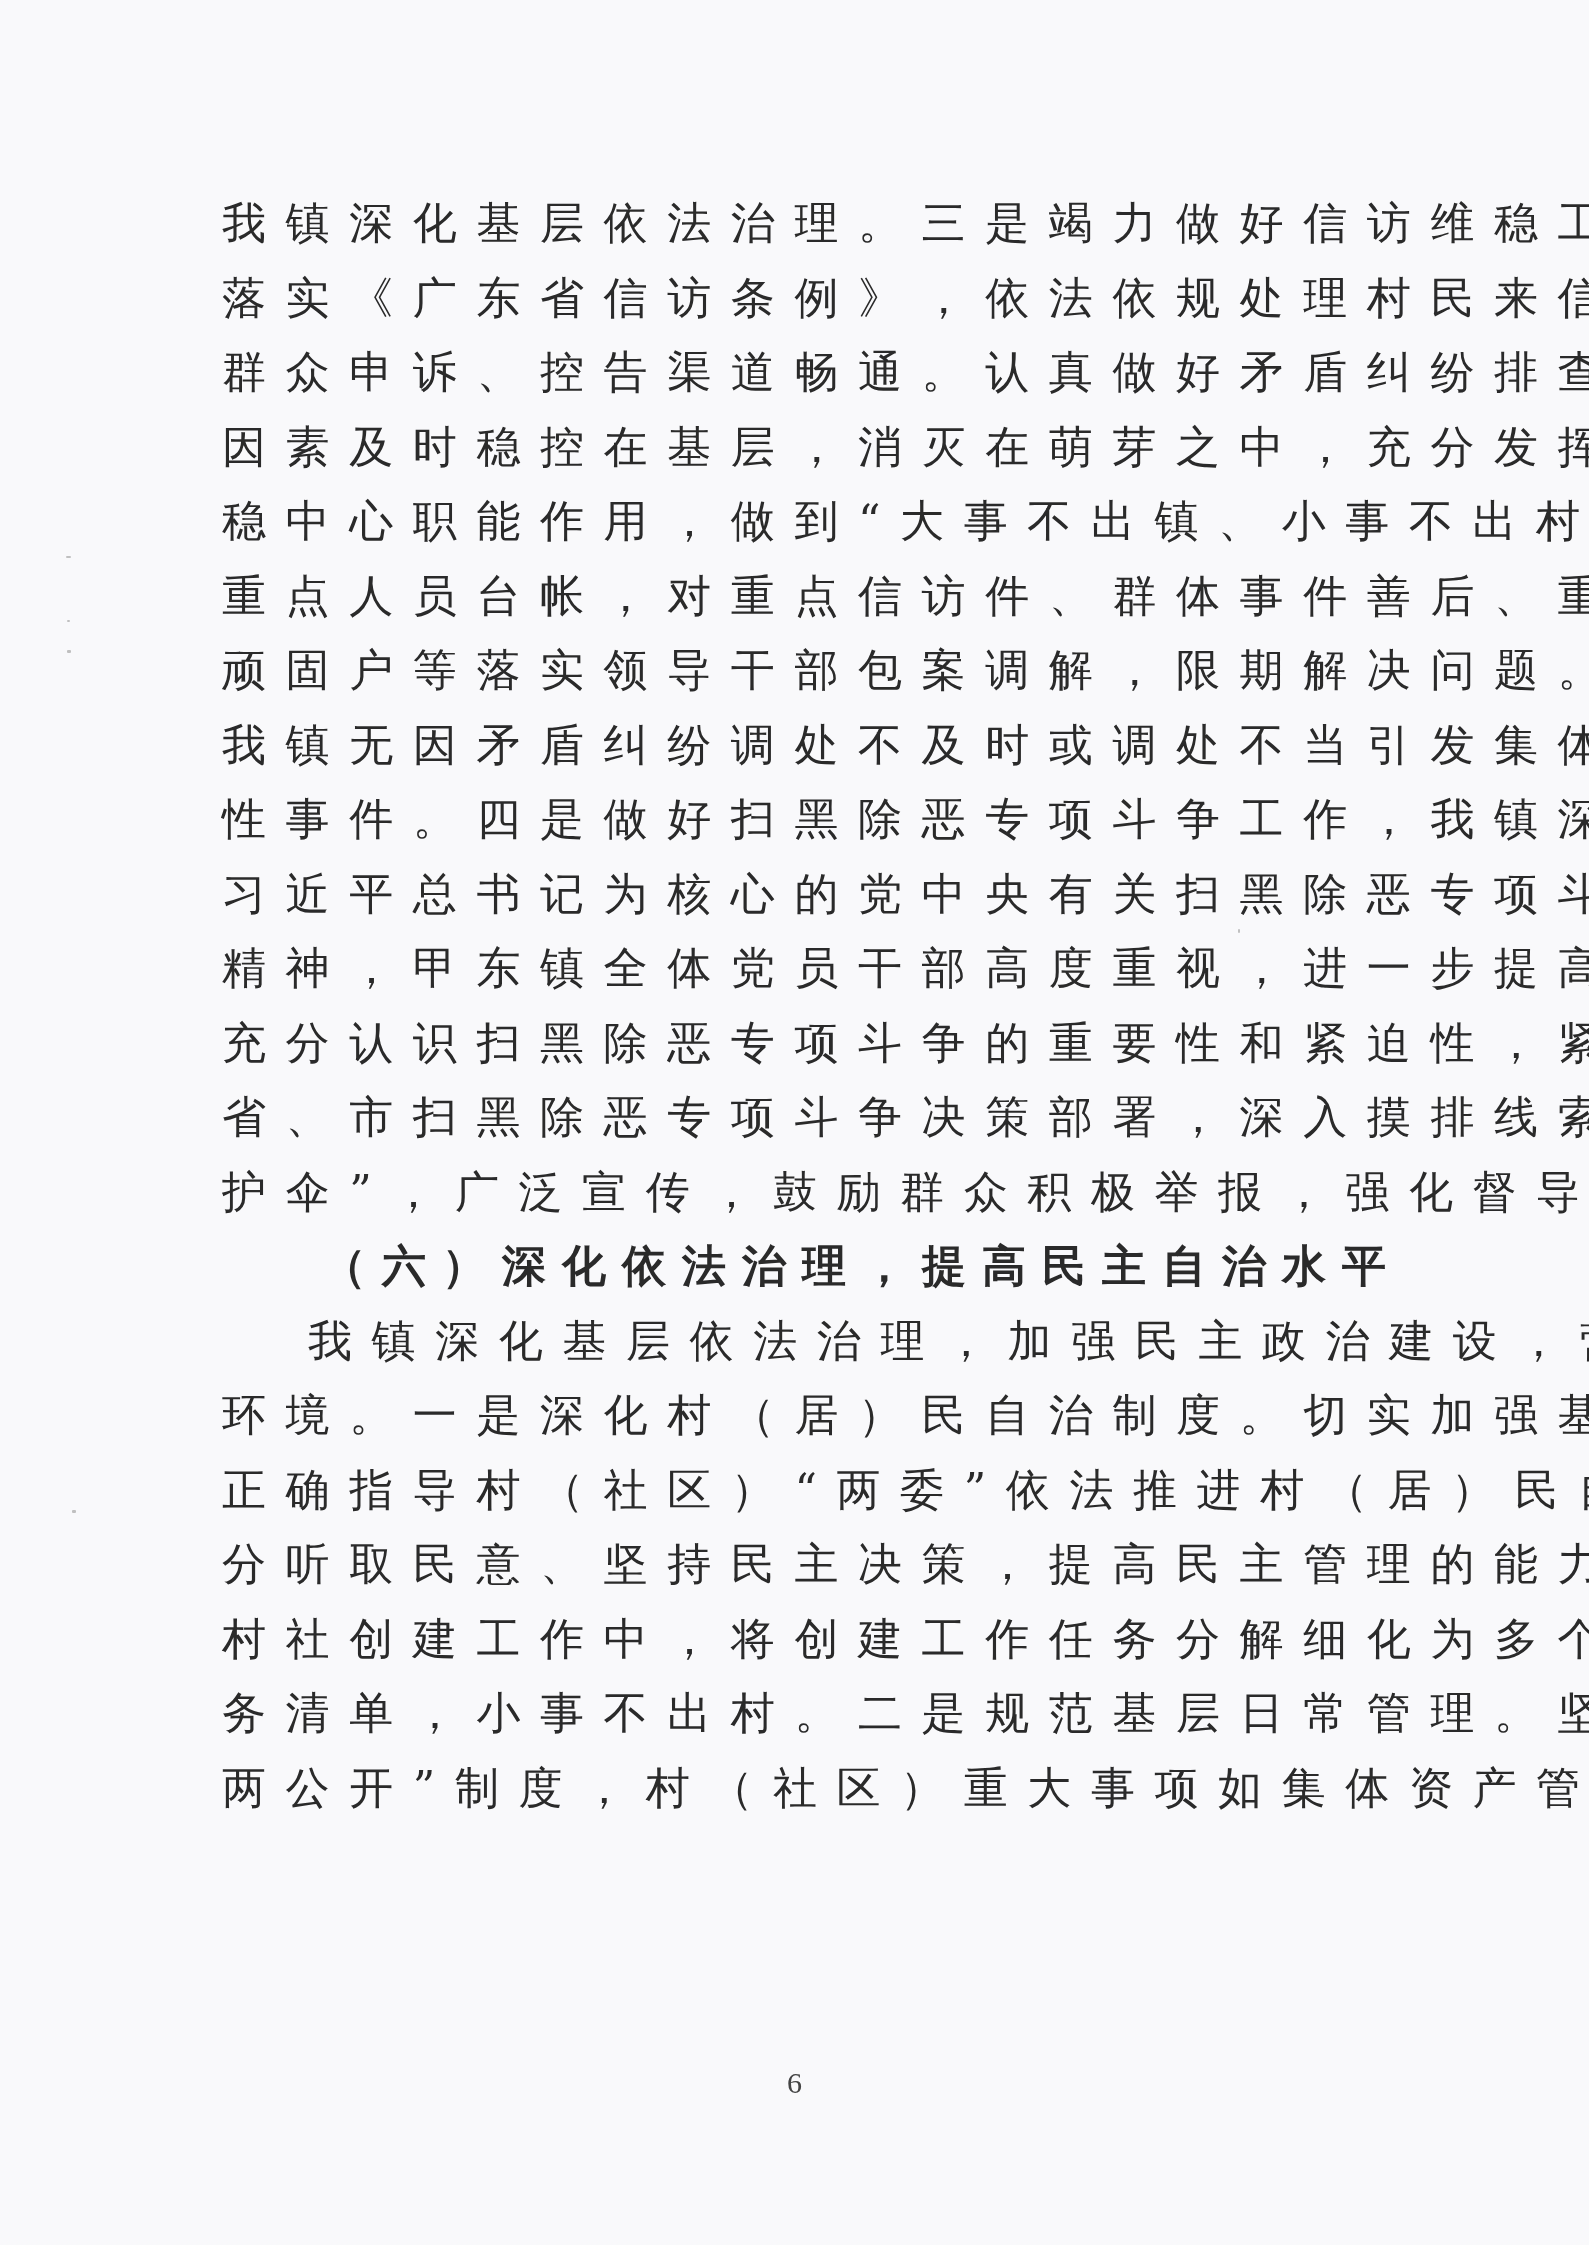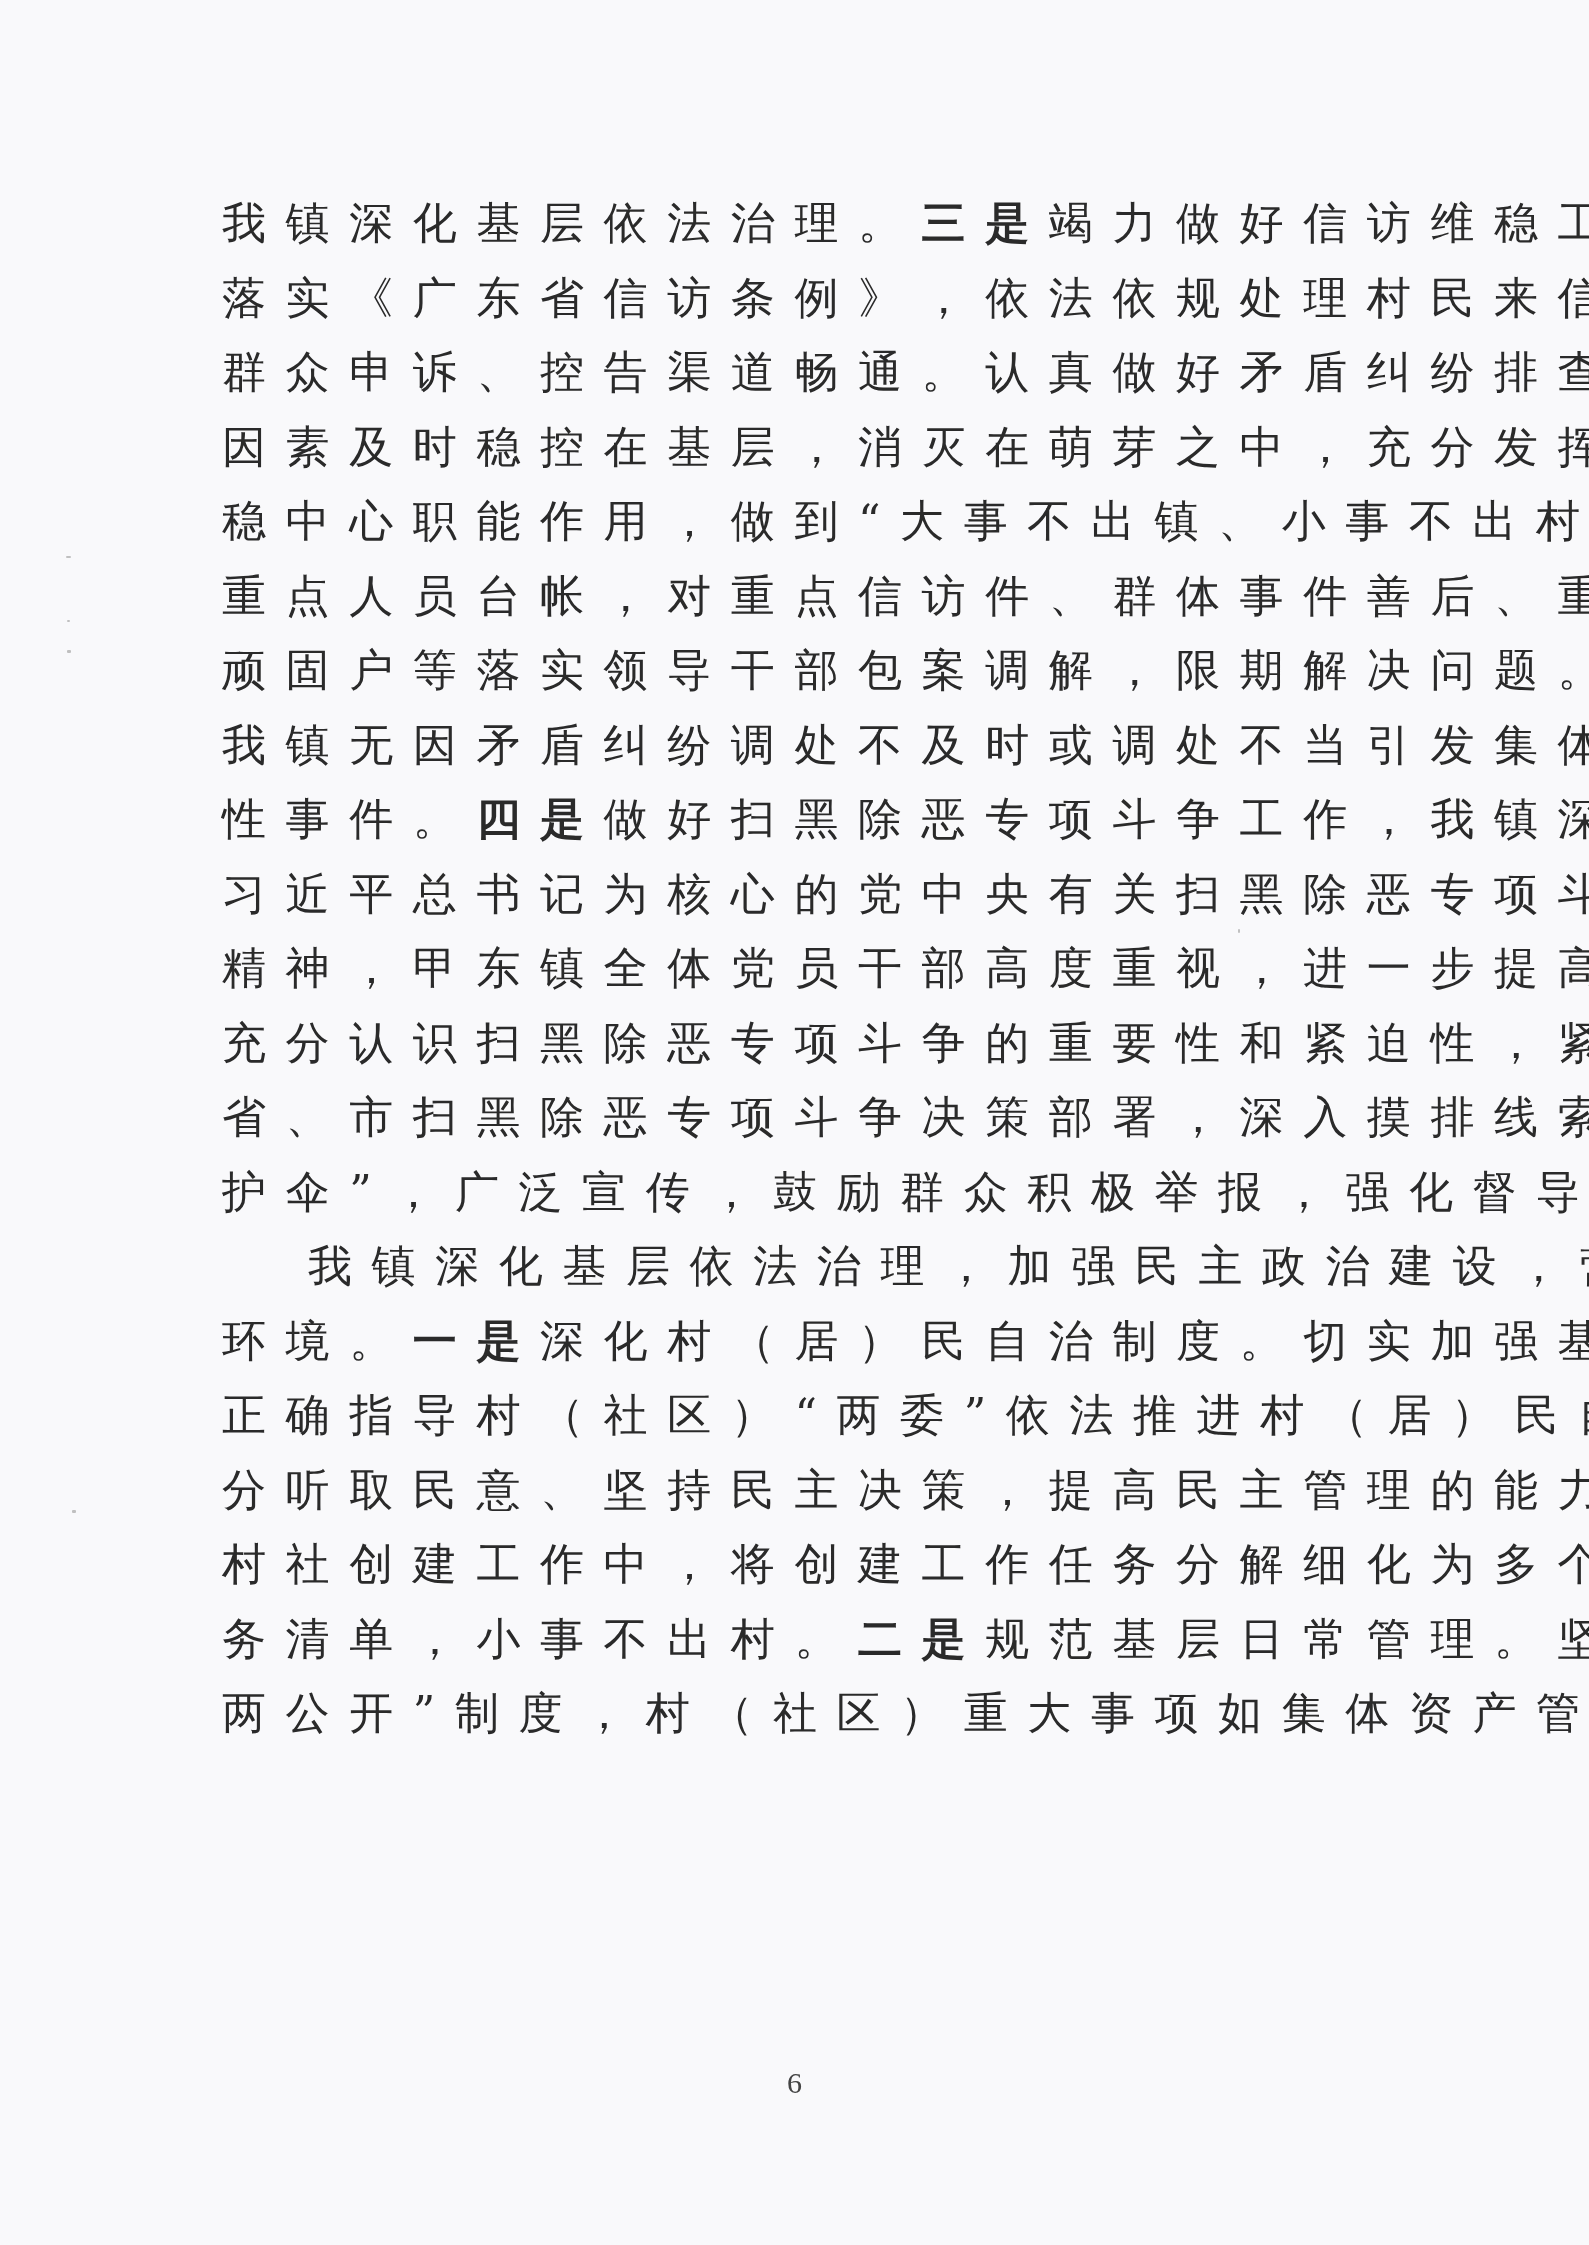--- a/index.html
+++ b/index.html
@@ -44,21 +44,21 @@
     }
     .line.indent {
       padding-left: 86px;
     }
     .line.heading {
       padding-left: 100px;
       font-weight: bold;
       letter-spacing: 16px;
     }
     .bold {
-      font-weight: bold;
+      font-weight: normal;
     }
     .page-number {
       position: absolute;
       left: 0;
       width: 1589px;
       top: 2066px;
       text-align: center;
       font-size: 30px;
       font-family: "Liberation Serif", serif;
       color: #444;
@@ -85,20 +85,21 @@
     <div class="line"><span>重点人员台帐，对重点信访件、群体事件善后、重访闹访缠访</span></div>
     <div class="line"><span>顽固户等落实领导干部包案调解，限期解决问题。今年以来，</span></div>
     <div class="line"><span>我镇无因矛盾纠纷调处不及时或调处不当引发集体上访或群体</span></div>
     <div class="line"><span>性事件。</span><span class="bold">四是</span><span>做好扫黑除恶专项斗争工作，我镇深入贯彻落实</span></div>
     <div class="line"><span>习近平总书记为核心的党中央有关扫黑除恶专项斗争重要指示</span></div>
     <div class="line"><span>精神，甲东镇全体党员干部高度重视，进一步提高政治站位，</span></div>
     <div class="line"><span>充分认识扫黑除恶专项斗争的重要性和紧迫性，紧紧围绕中央、</span></div>
     <div class="line"><span>省、市扫黑除恶专项斗争决策部署，深入摸排线索，深挖“保</span></div>
     <div class="line"><span>护伞”，广泛宣传，鼓励群众积极举报，强化督导问责。</span></div>
 
+    <div class="line heading">（六）深化依法治理，提高民主自治水平</div>
 
     <div class="line indent"><span>我镇深化基层依法治理，加强民主政治建设，营造稳定发展</span></div>
     <div class="line"><span>环境。</span><span class="bold">一是</span><span>深化村（居）民自治制度。切实加强基层组织建设，</span></div>
     <div class="line"><span>正确指导村（社区）“两委”依法推进村（居）民自治，做到充</span></div>
     <div class="line"><span>分听取民意、坚持民主决策，提高民主管理的能力。在开展法治</span></div>
     <div class="line"><span>村社创建工作中，将创建工作任务分解细化为多个项目，列出任</span></div>
     <div class="line"><span>务清单，小事不出村。</span><span class="bold">二是</span><span>规范基层日常管理。坚持“四民主、</span></div>
     <div class="line"><span>两公开”制度，村（社区）重大事项如集体资产管理、基础设施</span></div>
 
   </div>

